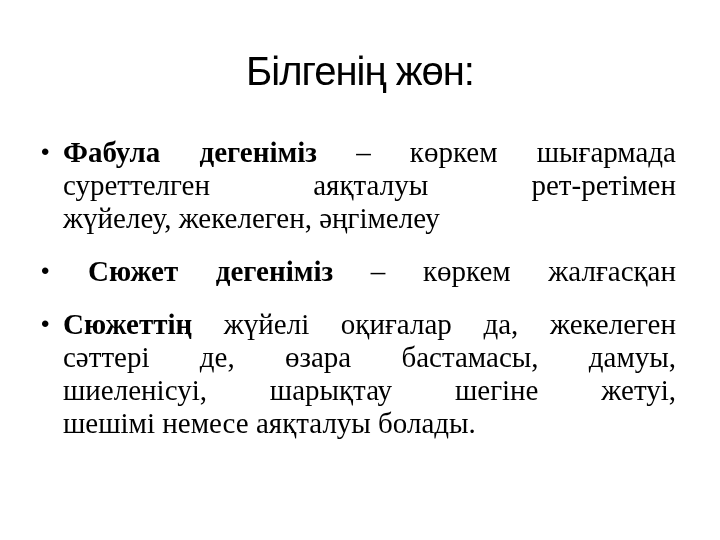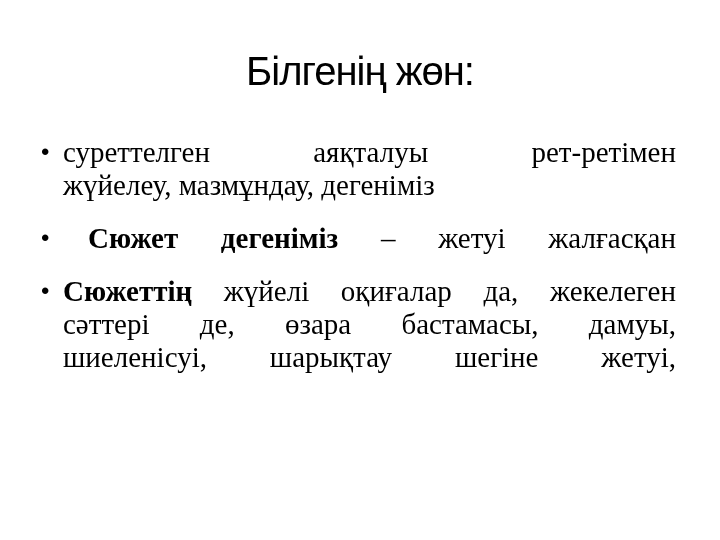--- a/index.html
+++ b/index.html
@@ -64,30 +64,32 @@
 <body>
 
 <div class="slide">
 
   <h1 class="slide-title">Білгенің жөн:</h1>
 
   <ul class="bullet-list">
 
     <li class="bullet-item">
       <span class="bullet-marker">•</span>
+      <div class="text-line"><b>Фабула дегеніміз</b><span> – көркем шығармада</span></div>
       <div class="text-line"><span>суреттелген аяқталуы рет-ретімен</span></div>
-      <div class="text-line last"><span>жүйелеу, мазмұндау, дегеніміз</span></div>
+      <div class="text-line last"><span>жүйелеу, жекелеген, әңгімелеу</span></div>
     </li>
 
     <li class="bullet-item">
       <span class="bullet-marker">•</span>
-      <div class="text-line indent"><b>Сюжет дегеніміз</b><span> – жетуі жалғасқан</span></div>
+      <div class="text-line indent"><b>Сюжет дегеніміз</b><span> – көркем жалғасқан</span></div>
     </li>
 
     <li class="bullet-item">
       <span class="bullet-marker">•</span>
       <div class="text-line"><b>Сюжеттің</b><span> жүйелі оқиғалар да, жекелеген</span></div>
       <div class="text-line"><span>сәттері де, өзара бастамасы, дамуы,</span></div>
       <div class="text-line"><span>шиеленісуі, шарықтау шегіне жетуі,</span></div>
+      <div class="text-line last"><span>шешімі немесе аяқталуы болады.</span></div>
     </li>
 
   </ul>
 </div>
 
 </body></html>

